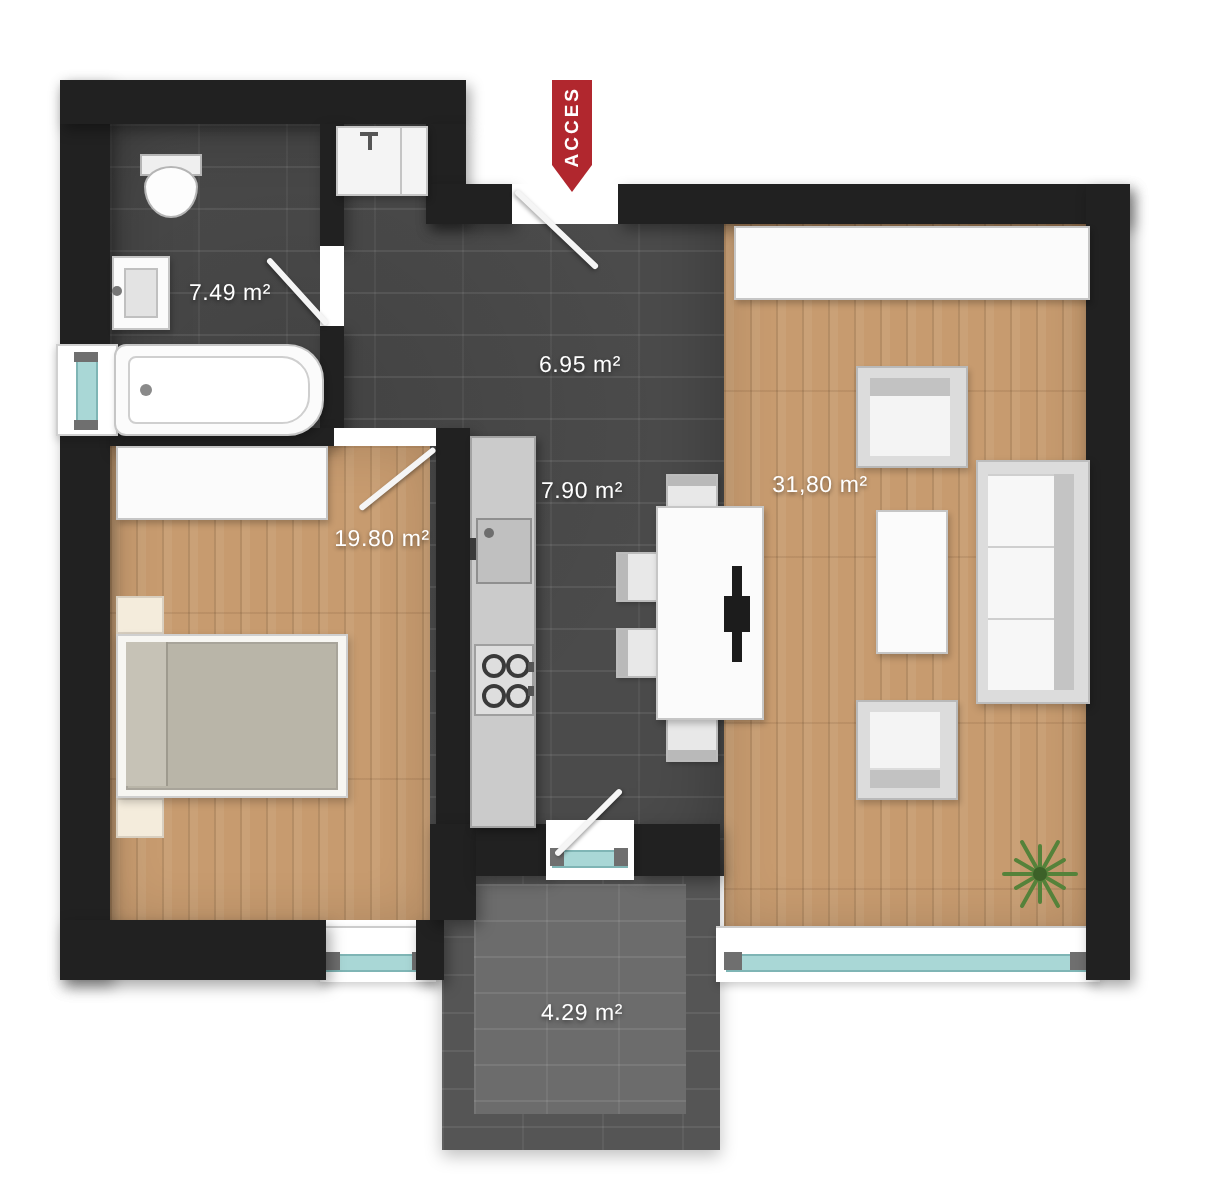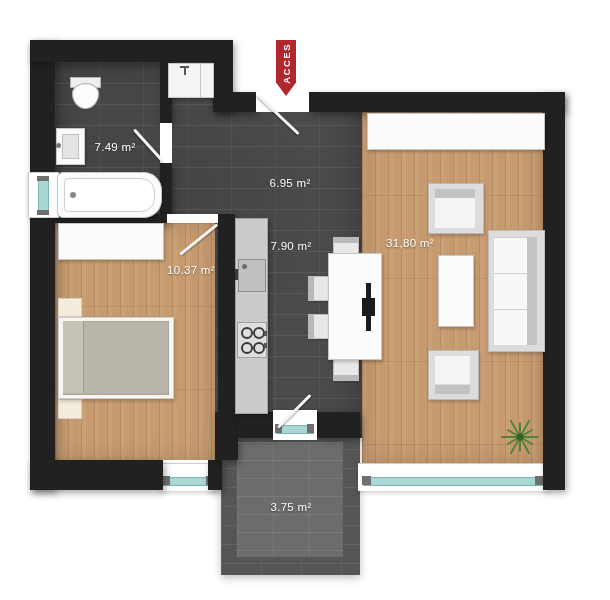--- a/index.html
+++ b/index.html
@@ -228,17 +228,17 @@
   <div class="door-line" style="left:180px;top:253px;width:48px;transform:rotate(-38.8deg);"></div>
   <div class="door-line" style="left:278px;top:426px;width:46px;transform:rotate(-45deg);"></div>
 
   <div class="acces">
     <span>ACCES</span>
   </div>
 
   <div class="area-label" style="left:115px;top:147px;">7.49 m²</div>
   <div class="area-label" style="left:290px;top:147px;margin-top:36px;">6.95 m²</div>
   <div class="area-label" style="left:291px;top:246px;">7.90 m²</div>
-  <div class="area-label" style="left:191px;top:270px;">10.37 m²</div>
+  <div class="area-label" style="left:191px;top:270px;">19.80 m²</div>
   <div class="area-label" style="left:410px;top:243px;">31,80 m²</div>
-  <div class="area-label" style="left:291px;top:507px;">3.75 m²</div>
+  <div class="area-label" style="left:291px;top:507px;">4.29 m²</div>
 
 </div>
 
 </body></html>

